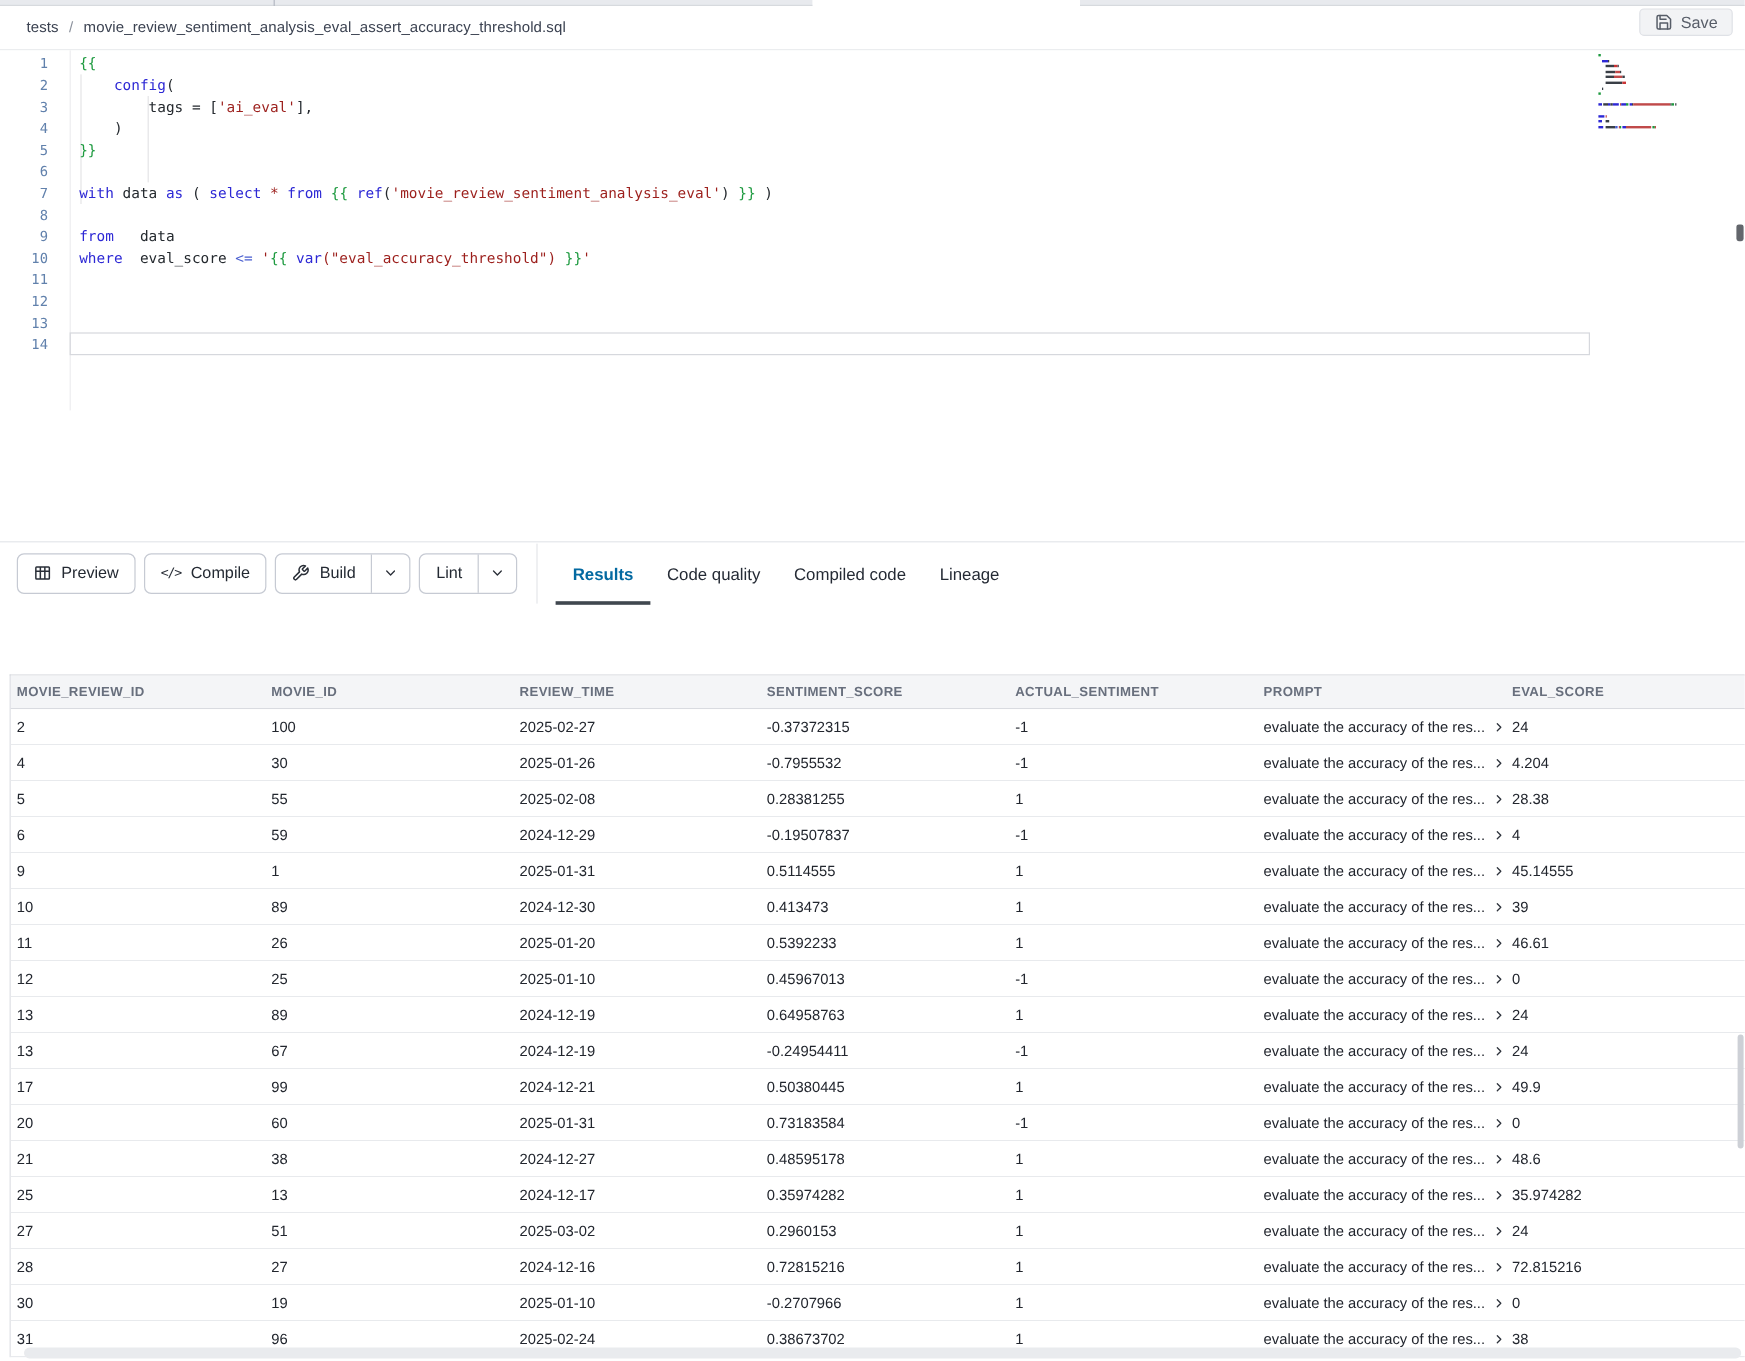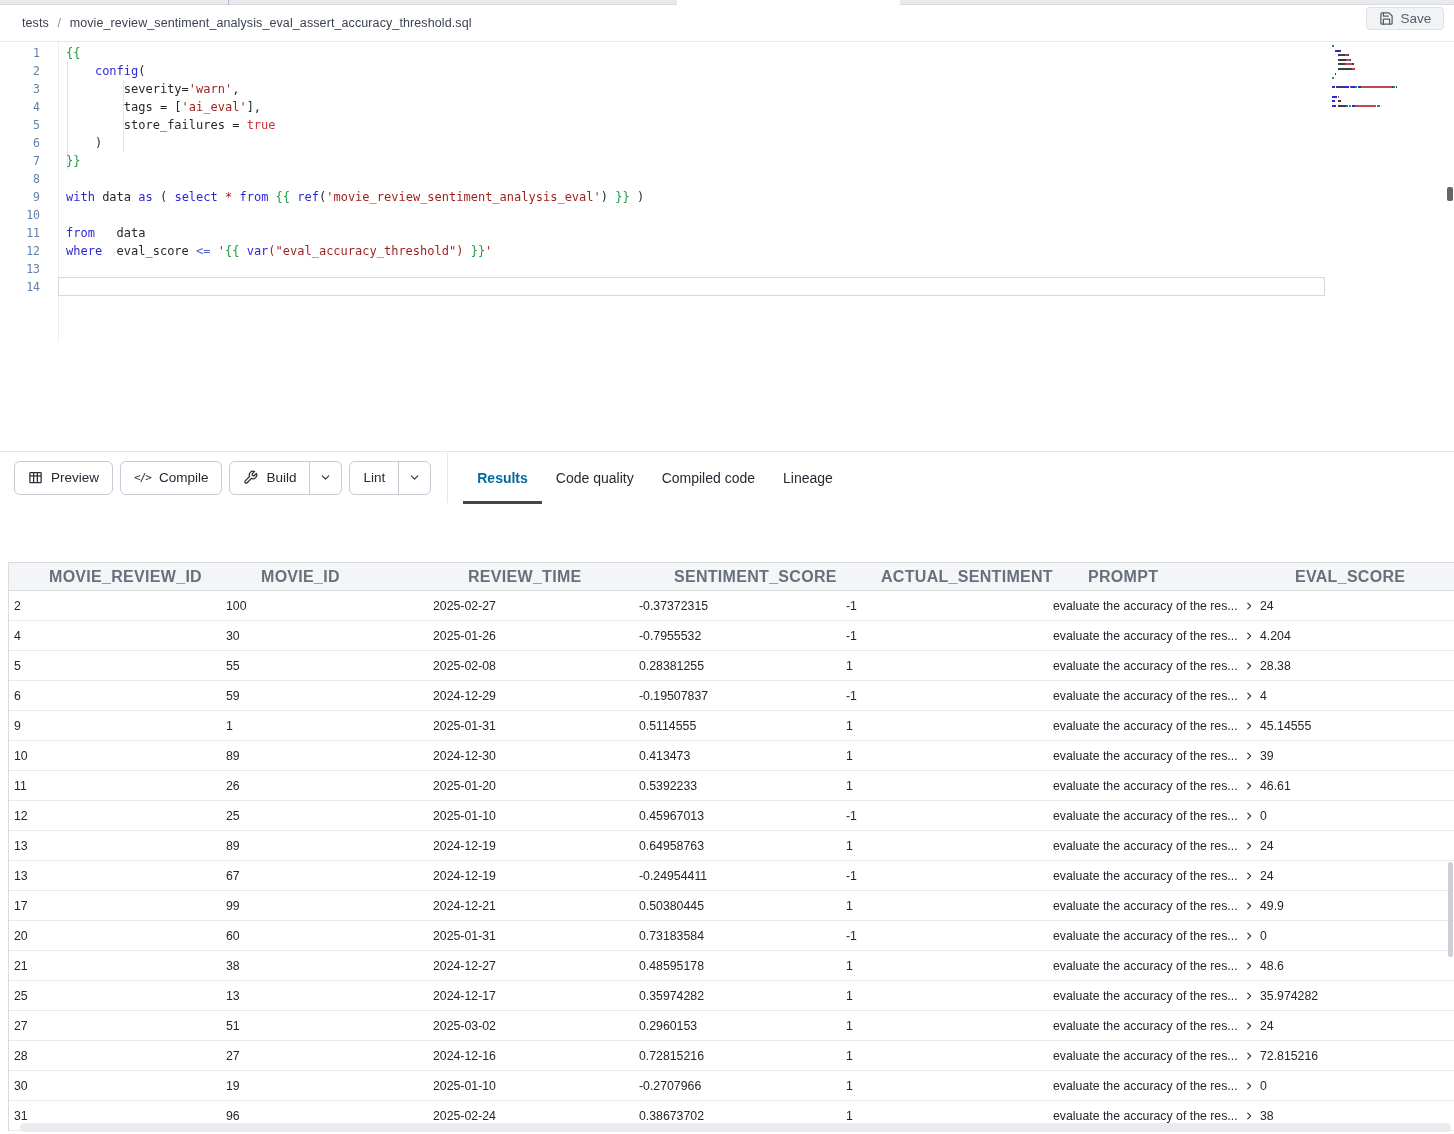--- a/index.html
+++ b/index.html
@@ -77,21 +77,21 @@
   .link { color:#15707b; cursor:pointer; font-size:13.5px; }
   .change-link { margin-left:24px; }
   .download-link { position:absolute; right:8px; top:19px; }
 
   
   .results-table { position:absolute; top:562px; left:8px; width:1446px;
     border-top:1px solid #d9dbe0; border-left:1px solid #d9dbe0; }
   .tr { display:grid; grid-template-columns:212px 207px 206px 207px 207px 207px minmax(0,1fr);
     align-items:center; }
   .thead { height:28px; background:#f4f5f7; border-bottom:1px solid #d9dbe0; }
-  .th { padding-left:5px; font-size:16px; font-weight:bold; color:#686f7d; letter-spacing:.3px;margin-left:35px; }
+  .th { padding-left:5px; font-size:11px; font-weight:bold; color:#686f7d; letter-spacing:.3px; }
   .row { height:30px; border-bottom:1px solid #e8eaed; background:#fff; }
   .td { padding-left:5px; font-size:12.3px; color:#22262e; overflow:hidden; white-space:nowrap; }
   .td-prompt { display:flex; align-items:center; gap:6px; }
   .prompt-chevron { display:flex; align-items:center; cursor:pointer; }
   .prompt-chevron svg { stroke:#2e333c; }
 
   
   .hscrollbar { position:absolute; left:20px; right:3px; bottom:2px; height:9px;
     background:#e9ebee; border-radius:5px; cursor:pointer; z-index:5; }
   .table-vscroll-thumb { position:absolute; right:1px; top:862px; width:5px; height:95px;
@@ -143,23 +143,21 @@
         <div class="ln">9</div>
         <div class="ln">10</div>
         <div class="ln">11</div>
         <div class="ln">12</div>
         <div class="ln">13</div>
         <div class="ln">14</div>
       </div>
     <div class="code" id="code">
         <div class="cl"><span class="tk-j">{{</span></div>
         <div class="cl"><span class="tk-p">    </span><span class="tk-k">config</span><span class="tk-p">(</span></div>
-        <div class="cl"><span class="tk-p">        severity=</span><span class="tk-s">'warn'</span><span class="tk-p">,</span></div>
         <div class="cl"><span class="tk-p">        tags = [</span><span class="tk-s">'ai_eval'</span><span class="tk-p">],</span></div>
-        <div class="cl"><span class="tk-p">        store_failures = </span><span class="tk-a">true</span></div>
         <div class="cl"><span class="tk-p">    )</span></div>
         <div class="cl"><span class="tk-j">}}</span></div>
         <div class="cl"></div>
         <div class="cl"><span class="tk-k">with</span><span class="tk-p"> data </span><span class="tk-k">as</span><span class="tk-p"> ( </span><span class="tk-k">select</span><span class="tk-p"> </span><span class="tk-s">*</span><span class="tk-p"> </span><span class="tk-k">from</span><span class="tk-p"> </span><span class="tk-j">{{</span><span class="tk-p"> </span><span class="tk-k">ref</span><span class="tk-p">(</span><span class="tk-s">'movie_review_sentiment_analysis_eval'</span><span class="tk-p">) </span><span class="tk-j">}}</span><span class="tk-p"> )</span></div>
         <div class="cl"></div>
         <div class="cl"><span class="tk-k">from</span><span class="tk-p">   data</span></div>
         <div class="cl"><span class="tk-k">where</span><span class="tk-p">  eval_score </span><span class="tk-o">&lt;=</span><span class="tk-p"> </span><span class="tk-s">'</span><span class="tk-j">{{</span><span class="tk-p"> </span><span class="tk-k">var</span><span class="tk-s">("eval_accuracy_threshold")</span><span class="tk-p"> </span><span class="tk-j">}}</span><span class="tk-s">'</span></div>
       </div>
     <div class="minimap" id="minimap">
         <div class="mm-line">

